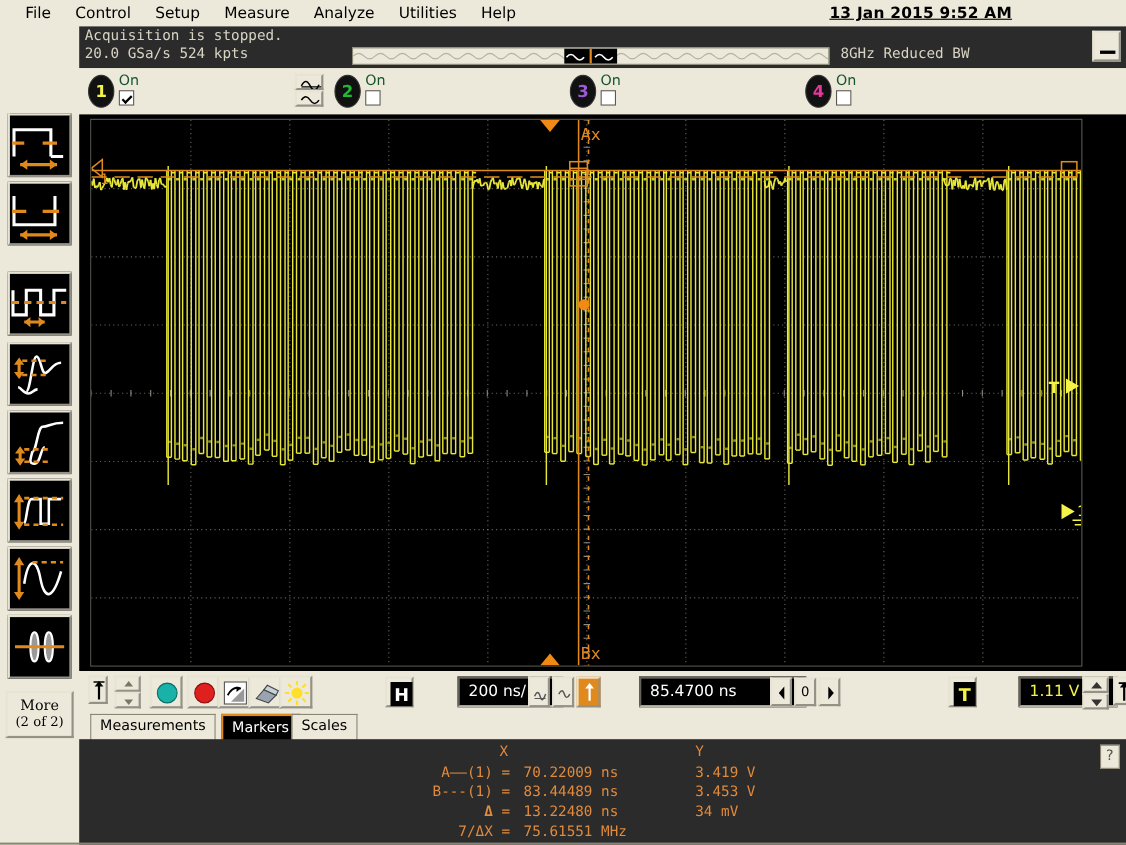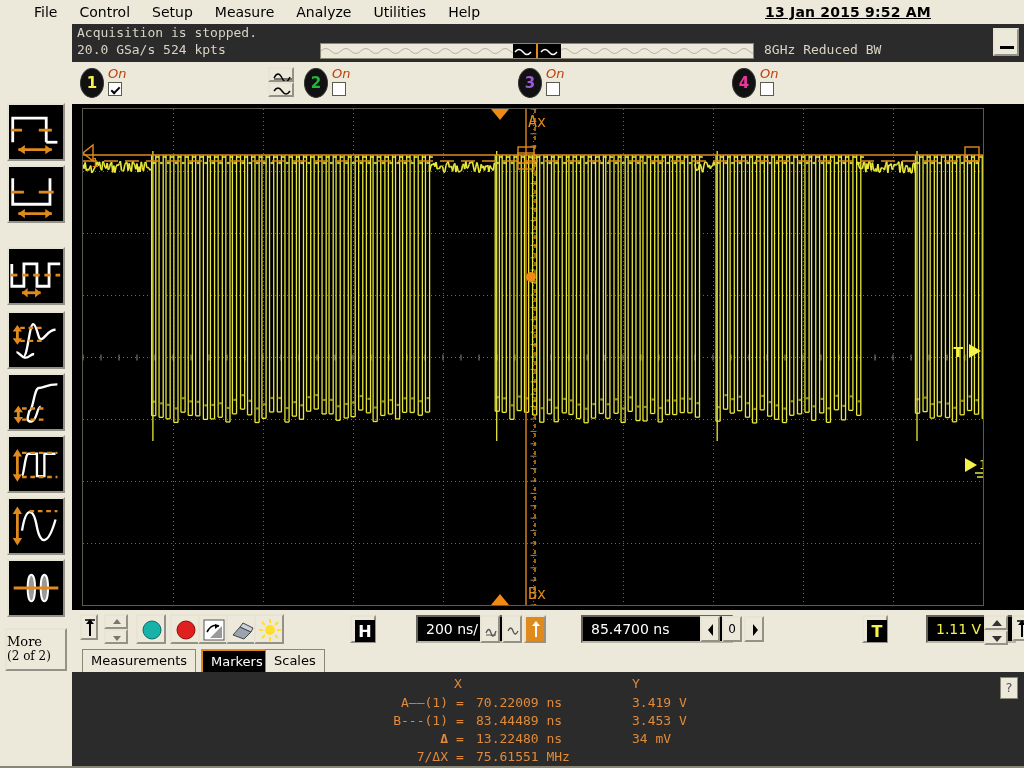--- a/index.html
+++ b/index.html
@@ -6,37 +6,37 @@
   body{
     width:1024px;height:768px;overflow:hidden;
     background:#ece9da;
     font-family:"DejaVu Sans","Liberation Sans",sans-serif;
     font-size:12px;color:#000;
     -webkit-font-smoothing:none;
   }
   #app{position:relative;width:1024px;height:768px;}
 
   
-  .menubar{position:absolute;left:15px;top:0;width:924px;height:24px;background:#ece9da;}
+  .menubar{position:absolute;left:4px;top:0;width:924px;height:24px;background:#ece9da;}
   .menubar .items{position:absolute;left:8px;top:2px;display:flex;gap:0;}
   .menubar .mi{padding:2px 11px;font-size:14px;font-family:"DejaVu Sans",sans-serif;color:#000;cursor:default;}
   .menubar .date{position:absolute;right:8px;top:4px;font-size:14px;font-weight:bold;letter-spacing:.2px;text-decoration:underline;}
 
   
   .sidebar{position:absolute;left:0;top:24px;width:72px;height:744px;background:#ece9da;}
   .measbtn{
     position:absolute;left:7px;width:58px;height:58px;
     background:#000;border:2px outset #e8e4d4;box-sizing:border-box;
     padding:0;overflow:hidden;
   }
   .measbtn svg{display:block;width:100%;height:100%;}
   .sidebtn{
     position:absolute;left:5px;width:62px;
     background:#ece9da;border:2px outset #e8e4d4;box-sizing:border-box;
-    text-align:left;font-size:13px;color:#000;line-height:1.15;
+    text-align:center;font-size:13px;color:#000;line-height:1.15;
     padding:5px 0;font-family:"DejaVu Serif","Liberation Serif",serif;
   }
   .sidebtn b{font-weight:normal;display:block;}
   .sidebtn .sm{font-size:12px;}
 
   
   .statusbar{
     position:absolute;left:72px;top:24px;width:952px;height:38px;
     background:#2b2b2b;
   }
@@ -54,21 +54,21 @@
      border:2px outset #e8e4d4;box-sizing:border-box;}
   .minbtn i{position:absolute;left:5px;top:16px;width:14px;height:3px;background:#000;display:block;}
 
   
   .chanbar{position:absolute;left:72px;top:62px;width:952px;height:42px;background:#ece9da;}
   .chgroup{position:absolute;top:4px;height:36px;}
   .chbadge{position:absolute;left:0;top:2px;width:22px;height:28px;border-radius:50%;
       background:#111;color:#f5f24a;font-weight:bold;font-size:15px;text-align:center;line-height:28px;
       border:1px solid #333;}
   .chbadge.c2{color:#21b83a;} .chbadge.c3{color:#9b5bd6;} .chbadge.c4{color:#e8379d;}
-  .chon{position:absolute;left:28px;top:0px;font-size:13px;color:#c2410c;font-style:italic;}
+  .chon{position:absolute;left:28px;top:0px;font-size:13px;color:#14532d;}
   .chk{position:absolute;left:28px;top:16px;width:14px;height:14px;background:#fff;
       border:1px solid #5a5a50;box-sizing:border-box;}
   .chk.checked:after{content:"";position:absolute;left:2px;top:4px;width:7px;height:3px;
       border-left:2px solid #000;border-bottom:2px solid #000;transform:rotate(-45deg);}
   .chval{position:absolute;left:56px;top:1px;width:126px;height:30px;background:#000;
       border:2px inset #b9b5a4;box-sizing:border-box;color:#f5f24a;font-size:14px;
       line-height:26px;padding-left:8px;font-family:"DejaVu Sans",sans-serif;}
   .chcoup{position:absolute;left:188px;top:1px;width:26px;height:30px;}
   .chcoup div{width:26px;height:15px;background:#ece9da;border:2px outset #e8e4d4;box-sizing:border-box;
       position:relative;}

